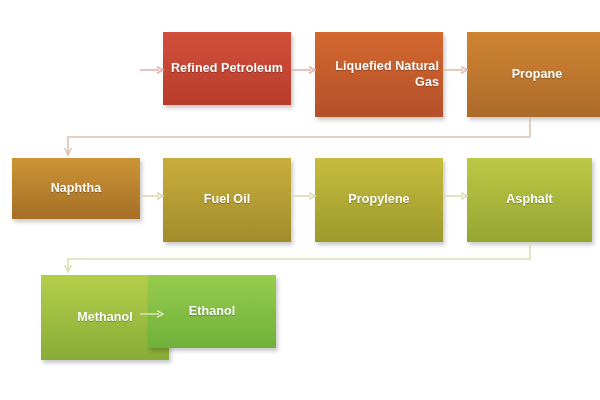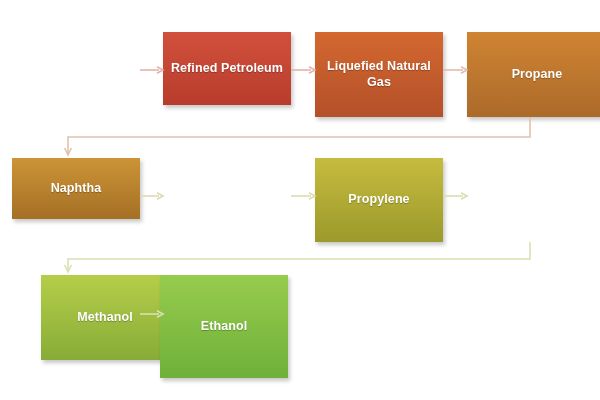--- a/index.html
+++ b/index.html
@@ -38,38 +38,44 @@
   .conn svg { display: block; overflow: visible; }
 </style>
 </head>
 <body>
 
 <div id="canvas">
 
   <div class="node" style="left: 163px; top: 32px; width: 128px; height: 73px; background: linear-gradient(rgb(209, 80, 60) 0%, rgb(184, 60, 44) 100%);">
     <span>Refined Petroleum</span>
   </div>
-  <div class="node" style="left: 315px; top: 32px; width: 128px; height: 85px; background: linear-gradient(rgb(211, 104, 47) 0%, rgb(180, 80, 42) 100%);">
+  <div class="node" style="left: 315px; top: 32px; width: 128px; height: 85px; background: linear-gradient(rgb(211, 104, 47) 0%, rgb(180, 80, 42) 100%); text-align: right;">
     <span>Liquefied Natural Gas</span>
   </div>
   <div class="node" style="left: 467px; top: 32px; width: 140px; height: 85px; background: linear-gradient(rgb(207, 132, 50) 0%, rgb(172, 106, 42) 100%);">
     <span>Propane</span>
   </div>
 
   <div class="node" style="left: 12px; top: 158px; width: 128px; height: 61px; background: linear-gradient(rgb(204, 148, 54) 0%, rgb(165, 111, 38) 100%);">
     <span>Naphtha</span>
   </div>
+  <div class="node" style="left: 163px; top: 158px; width: 128px; height: 84px; background: linear-gradient(rgb(200, 174, 60) 0%, rgb(160, 140, 44) 100%);">
+    <span>Fuel Oil</span>
+  </div>
   <div class="node" style="left: 315px; top: 158px; width: 128px; height: 84px; background: linear-gradient(rgb(198, 187, 62) 0%, rgb(156, 154, 44) 100%);">
     <span>Propylene</span>
+  </div>
+  <div class="node" style="left: 467px; top: 158px; width: 125px; height: 84px; background: linear-gradient(rgb(188, 200, 69) 0%, rgb(148, 165, 50) 100%);">
+    <span>Asphalt</span>
   </div>
 
   <div class="node" style="left: 12px; top: 275px; width: 128px; height: 85px; background: linear-gradient(rgb(181, 206, 74) 0%, rgb(135, 172, 55) 100%); margin-left: 29px;">
     <span>Methanol</span>
   </div>
-  <div class="node" style="left: 160px; top: 275px; width: 128px; height: 103px; background: linear-gradient(rgb(151, 204, 77) 0%, rgb(111, 176, 58) 100%); text-align: center;">
+  <div class="node" style="left: 148px; top: 275px; width: 128px; height: 73px; background: linear-gradient(rgb(151, 204, 77) 0%, rgb(111, 176, 58) 100%); text-align: center;">
     <span>Ethanol</span>
   </div>
 
   <div class="conn" style="left: 140px; top: 64px;">
       <svg width="23" height="12">
         <line x1="0" y1="6" x2="19" y2="6" stroke="#e0b4ab" stroke-width="1.6"></line>
         <path d="M17,2.8 L23,6 L17,9.2" fill="none" stroke="#e0b4ab" stroke-width="1.6"></path>
       </svg>
     </div>
   <div class="conn" style="left: 291px; top: 64px;">

